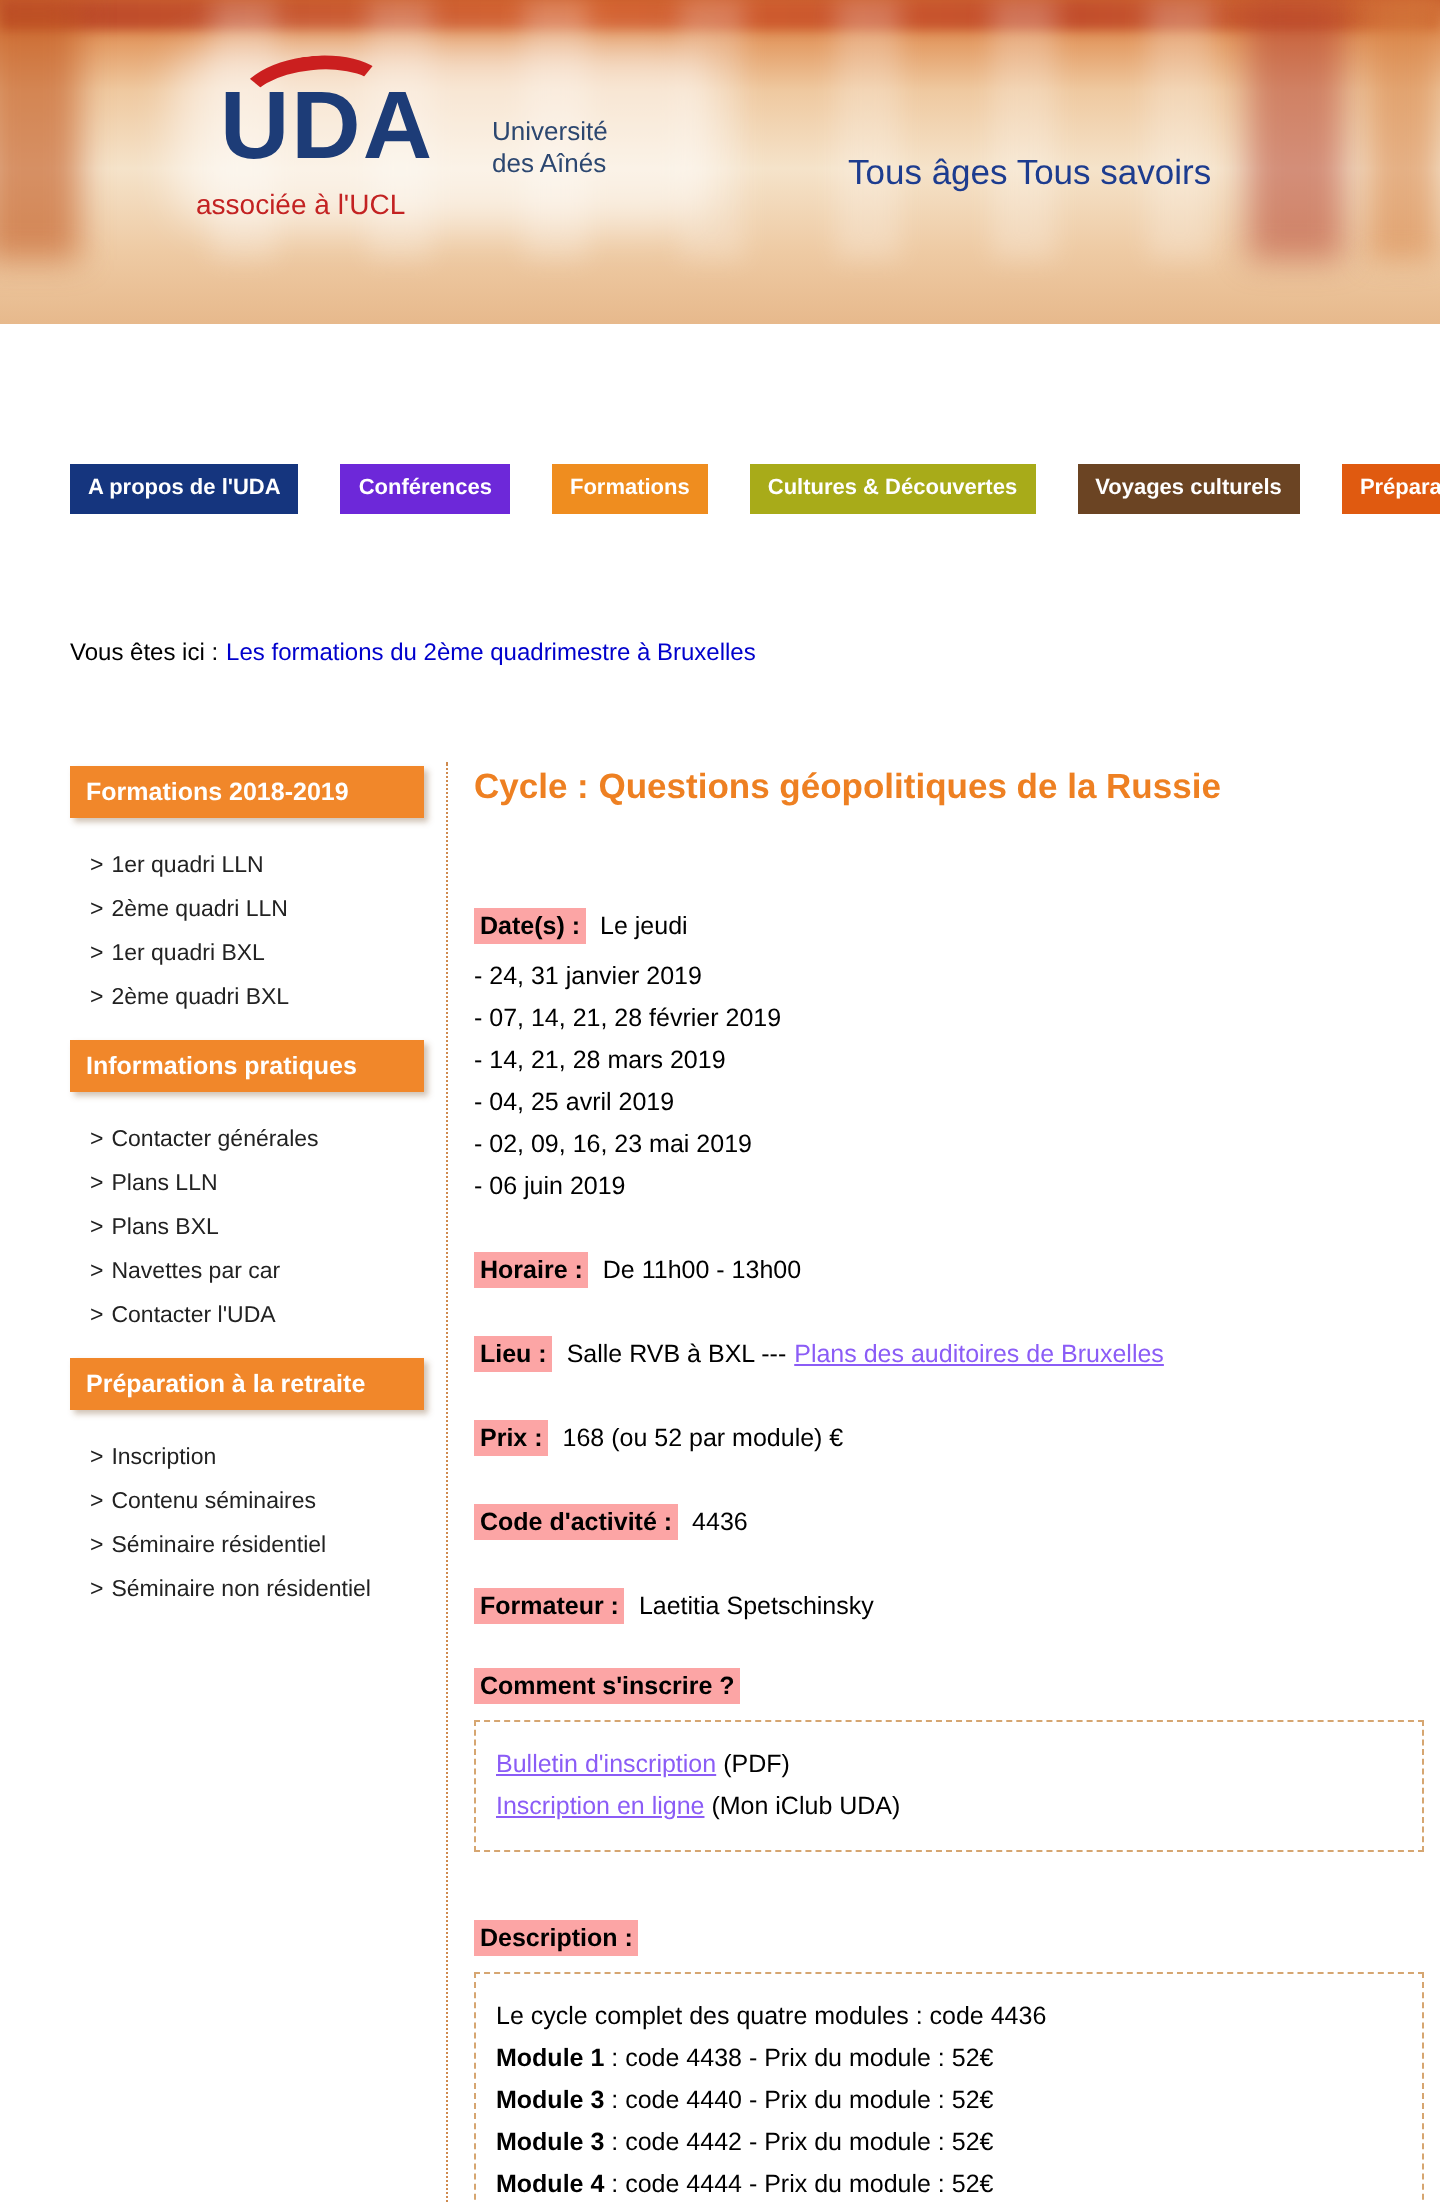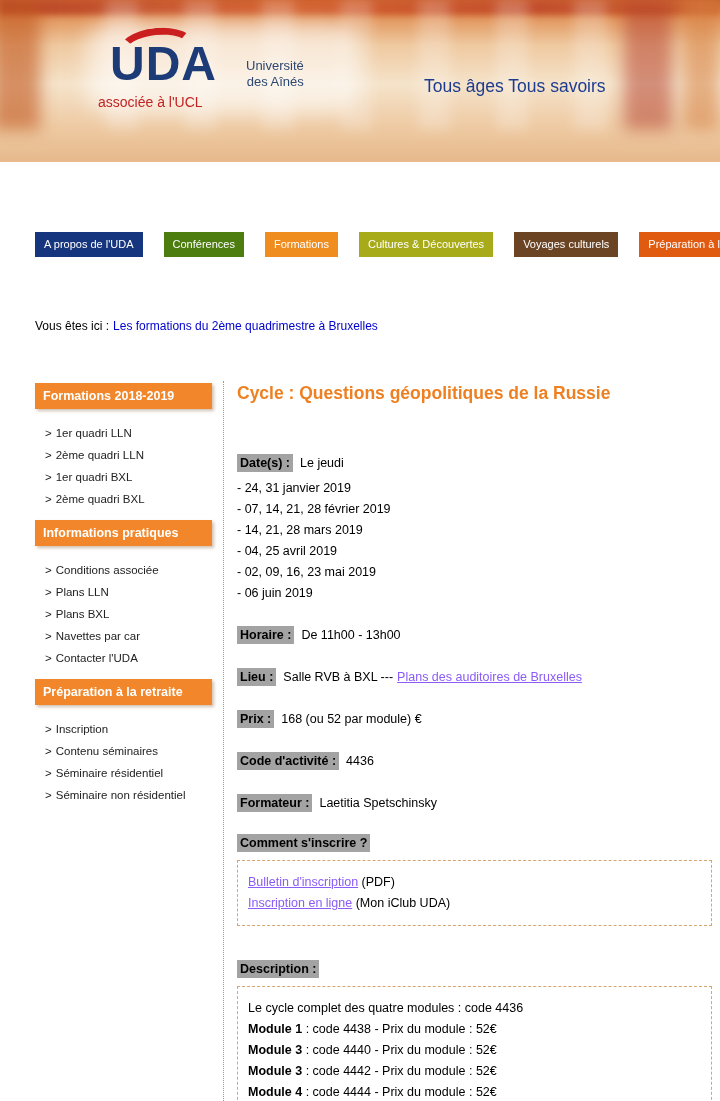--- a/index.html
+++ b/index.html
@@ -29,27 +29,27 @@
     filter: blur(6px); }
   .logo-blob { position:absolute; left:86px; top:22px; width:270px; height:92px;
     background: rgba(255,255,255,.55); border-radius: 24px; filter: blur(10px); }
 
   .logo { position:absolute; left:98px; top:26px; width:260px; height:95px; cursor:pointer; }
   .logo-arc { position:absolute; left:20px; top:2px; width:78px; height:42px;
     border:7px solid transparent; border-top-color:#cb1f1f; border-radius:50%;
     transform: rotate(-6deg); }
   .logo-acronym { position:absolute; left:12px; top:10px; font-size:48px; font-weight:bold;
     color:#1d3c77; letter-spacing:1px; font-family:"Liberation Sans", sans-serif; }
-  .logo-name { position:absolute; left:148px; top:32px; font-size:13px; color:#2c4770; line-height:16px;text-align:right; }
+  .logo-name { position:absolute; left:148px; top:32px; font-size:13px; color:#2c4770; line-height:16px; }
   .logo-subtitle { position:absolute; left:0px; top:68px; font-size:14px; color:#c32222; }
   .tagline { position:absolute; left:424px; top:76px; font-size:17.5px; color:#1d3c8f; }
 
   
   .nav-row { margin: 70px 0 0 35px; display:flex; gap:21px; width:720px; height:25px; overflow:hidden; }
-  .nav-btn { flex:0 0 auto; color:#fff; font-size:11px; font-weight:normal;
+  .nav-btn { flex:0 0 auto; color:#fff; font-size:11px; font-weight:bold;
     padding:6px 9px; line-height:13px; white-space:nowrap; text-decoration:none; cursor:pointer; }
 
   
   .breadcrumb { margin:62px 0 0 35px; font-size:12px; }
   .breadcrumb a { color:#0000cc; cursor:pointer; margin-left:4px; }
 
   
   .content { display:flex; margin-top:48px; height:750px; align-items:flex-start; }
   .sidebar { flex:0 0 223px; padding:2px 0 0 35px; }
   .sb-head { width:177px; background:#f1872a; color:#fff; font-weight:bold; font-size:12.5px;
@@ -57,21 +57,21 @@
   .sb-section { margin-bottom:10px; }
   .sb-item { font-size:11.5px; color:#222; padding:5px 0 5px 10px; cursor:pointer; }
   .sb-item .marker { margin-right:4px; }
 
   .main { flex:1 1 auto; border-left:1px dotted #cf8a4e; padding:2px 8px 0 13px; }
   .page-title { color:#ee8022; font-size:17.5px; font-weight:bold; }
 
   .row { font-size:12.5px; margin-top:28px; }
   .row.first { margin-top:52px; }
   .row.dates-gap { margin-top:24px; }
-  .label { background:#a3a3a3; font-weight:bold; padding:2px 3px; margin-right:7px; }
+  .label { background:#fca5a5; font-weight:bold; padding:2px 3px; margin-right:7px; }
   .date-lines { margin-top:8px; }
   .date-lines div { line-height:21px; }
   a.content-link { color:#8b5cf6; text-decoration:underline; cursor:pointer; }
   .lieu-link { margin-left:4px; }
 
   .section-label { margin-top:26px; font-size:12.5px; }
   .section-label.desc { margin-top:36px; }
   .box { margin-top:10px; border:1px dashed #d6a671; padding:11px 10px; font-size:12.5px; }
   .box div { line-height:21px; }
 </style>
@@ -92,21 +92,21 @@
       <span>Université</span><br>
       <span>des Aînés</span>
     </span>
     <span class="logo-subtitle">associée à l'UCL</span>
   </div>
   <div class="tagline">Tous âges Tous savoirs</div>
 </div>
 
 <div class="nav-row">
   <a class="nav-btn" style="background-color: rgb(21, 53, 126);">A propos de l'UDA</a>
-  <a class="nav-btn" style="background-color: #4d7c0f;">Conférences</a>
+  <a class="nav-btn" style="background-color: #6d28d9;">Conférences</a>
   <a class="nav-btn" style="background-color: rgb(239, 141, 31);">Formations</a>
   <a class="nav-btn" style="background-color: rgb(168, 171, 25);">Cultures &amp; Découvertes</a>
   <a class="nav-btn" style="background-color: rgb(107, 68, 35);">Voyages culturels</a>
   <a class="nav-btn" style="background-color: rgb(224, 90, 16);">Préparation à la retraite</a>
 </div>
 
 <div class="breadcrumb">
   <span>Vous êtes ici :</span><a>Les formations du 2ème quadrimestre à Bruxelles</a>
 </div>
 
@@ -116,21 +116,21 @@
     <div class="sb-section">
       <div class="sb-head">Formations 2018-2019</div>
       <div class="sb-item"><span class="marker">&gt;</span><span>1er quadri LLN</span></div>
       <div class="sb-item"><span class="marker">&gt;</span><span>2ème quadri LLN</span></div>
       <div class="sb-item"><span class="marker">&gt;</span><span>1er quadri BXL</span></div>
       <div class="sb-item"><span class="marker">&gt;</span><span>2ème quadri BXL</span></div>
     </div>
 
     <div class="sb-section">
       <div class="sb-head">Informations pratiques</div>
-      <div class="sb-item"><span class="marker">&gt;</span><span>Conditions associée</span></div>
+      <div class="sb-item"><span class="marker">&gt;</span><span>Contacter générales</span></div>
       <div class="sb-item"><span class="marker">&gt;</span><span>Plans LLN</span></div>
       <div class="sb-item"><span class="marker">&gt;</span><span>Plans BXL</span></div>
       <div class="sb-item"><span class="marker">&gt;</span><span>Navettes par car</span></div>
       <div class="sb-item"><span class="marker">&gt;</span><span>Contacter l'UDA</span></div>
     </div>
 
     <div class="sb-section">
       <div class="sb-head">Préparation à la retraite</div>
       <div class="sb-item"><span class="marker">&gt;</span><span>Inscription</span></div>
       <div class="sb-item"><span class="marker">&gt;</span><span>Contenu séminaires</span></div>

